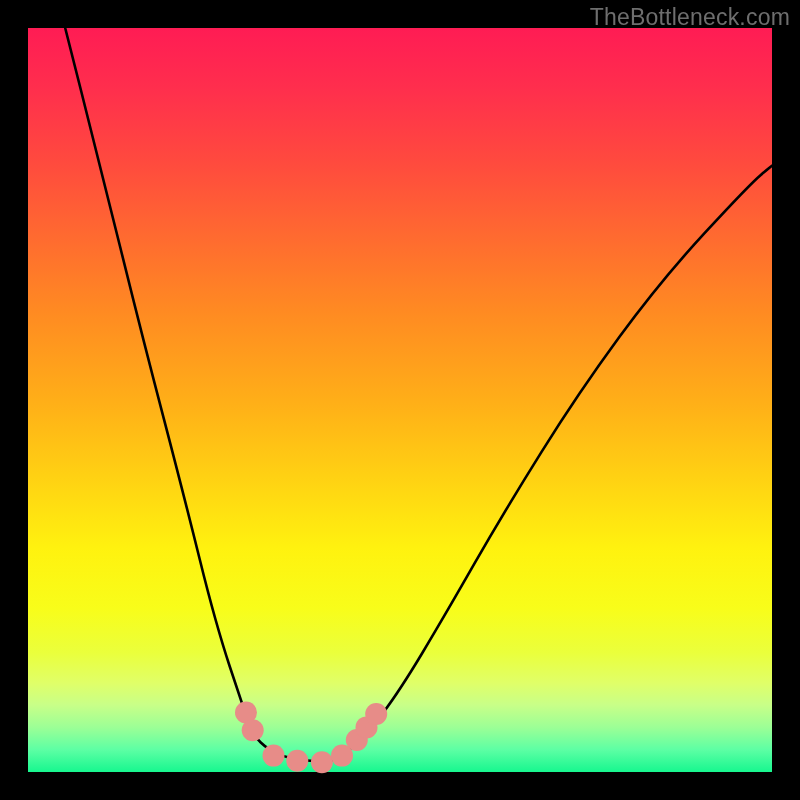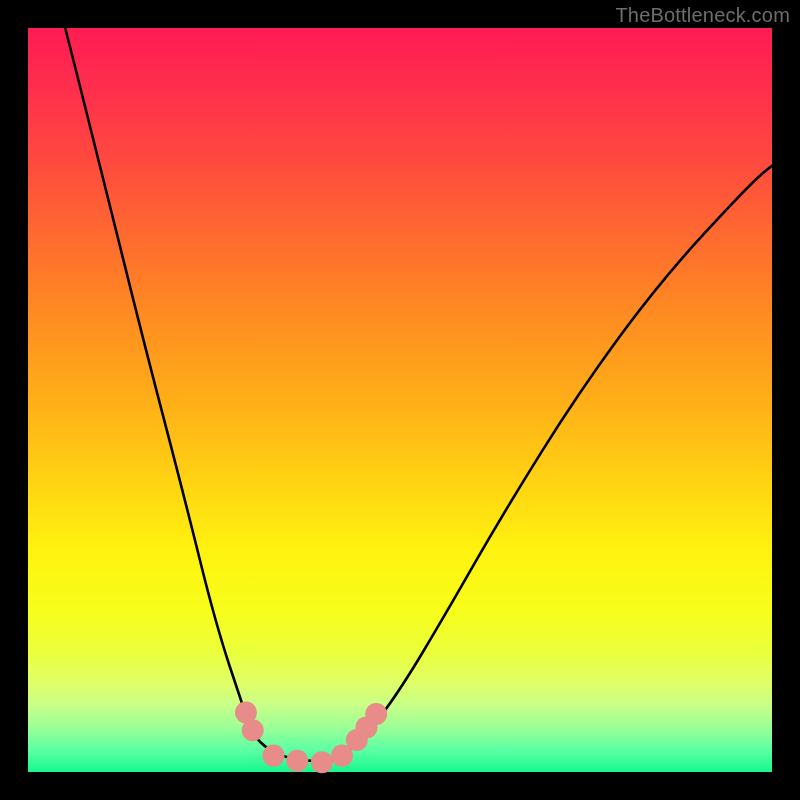--- a/index.html
+++ b/index.html
@@ -41,21 +41,21 @@
       #9cff96 94%,
       #5dffa4 97%,
       #17f78f 100%
     );
   }
   .watermark {
     position: absolute;
     top: 4px;
     right: 10px;
     color: #6e6e6e;
-    font-size: 20px;
+    font-size: 23px;
     font-weight: 500;
     letter-spacing: 0.2px;
   }
   svg.curve {
     position: absolute;
     left: 0;
     top: 0;
     width: 744px;
     height: 744px;
     overflow: visible;

